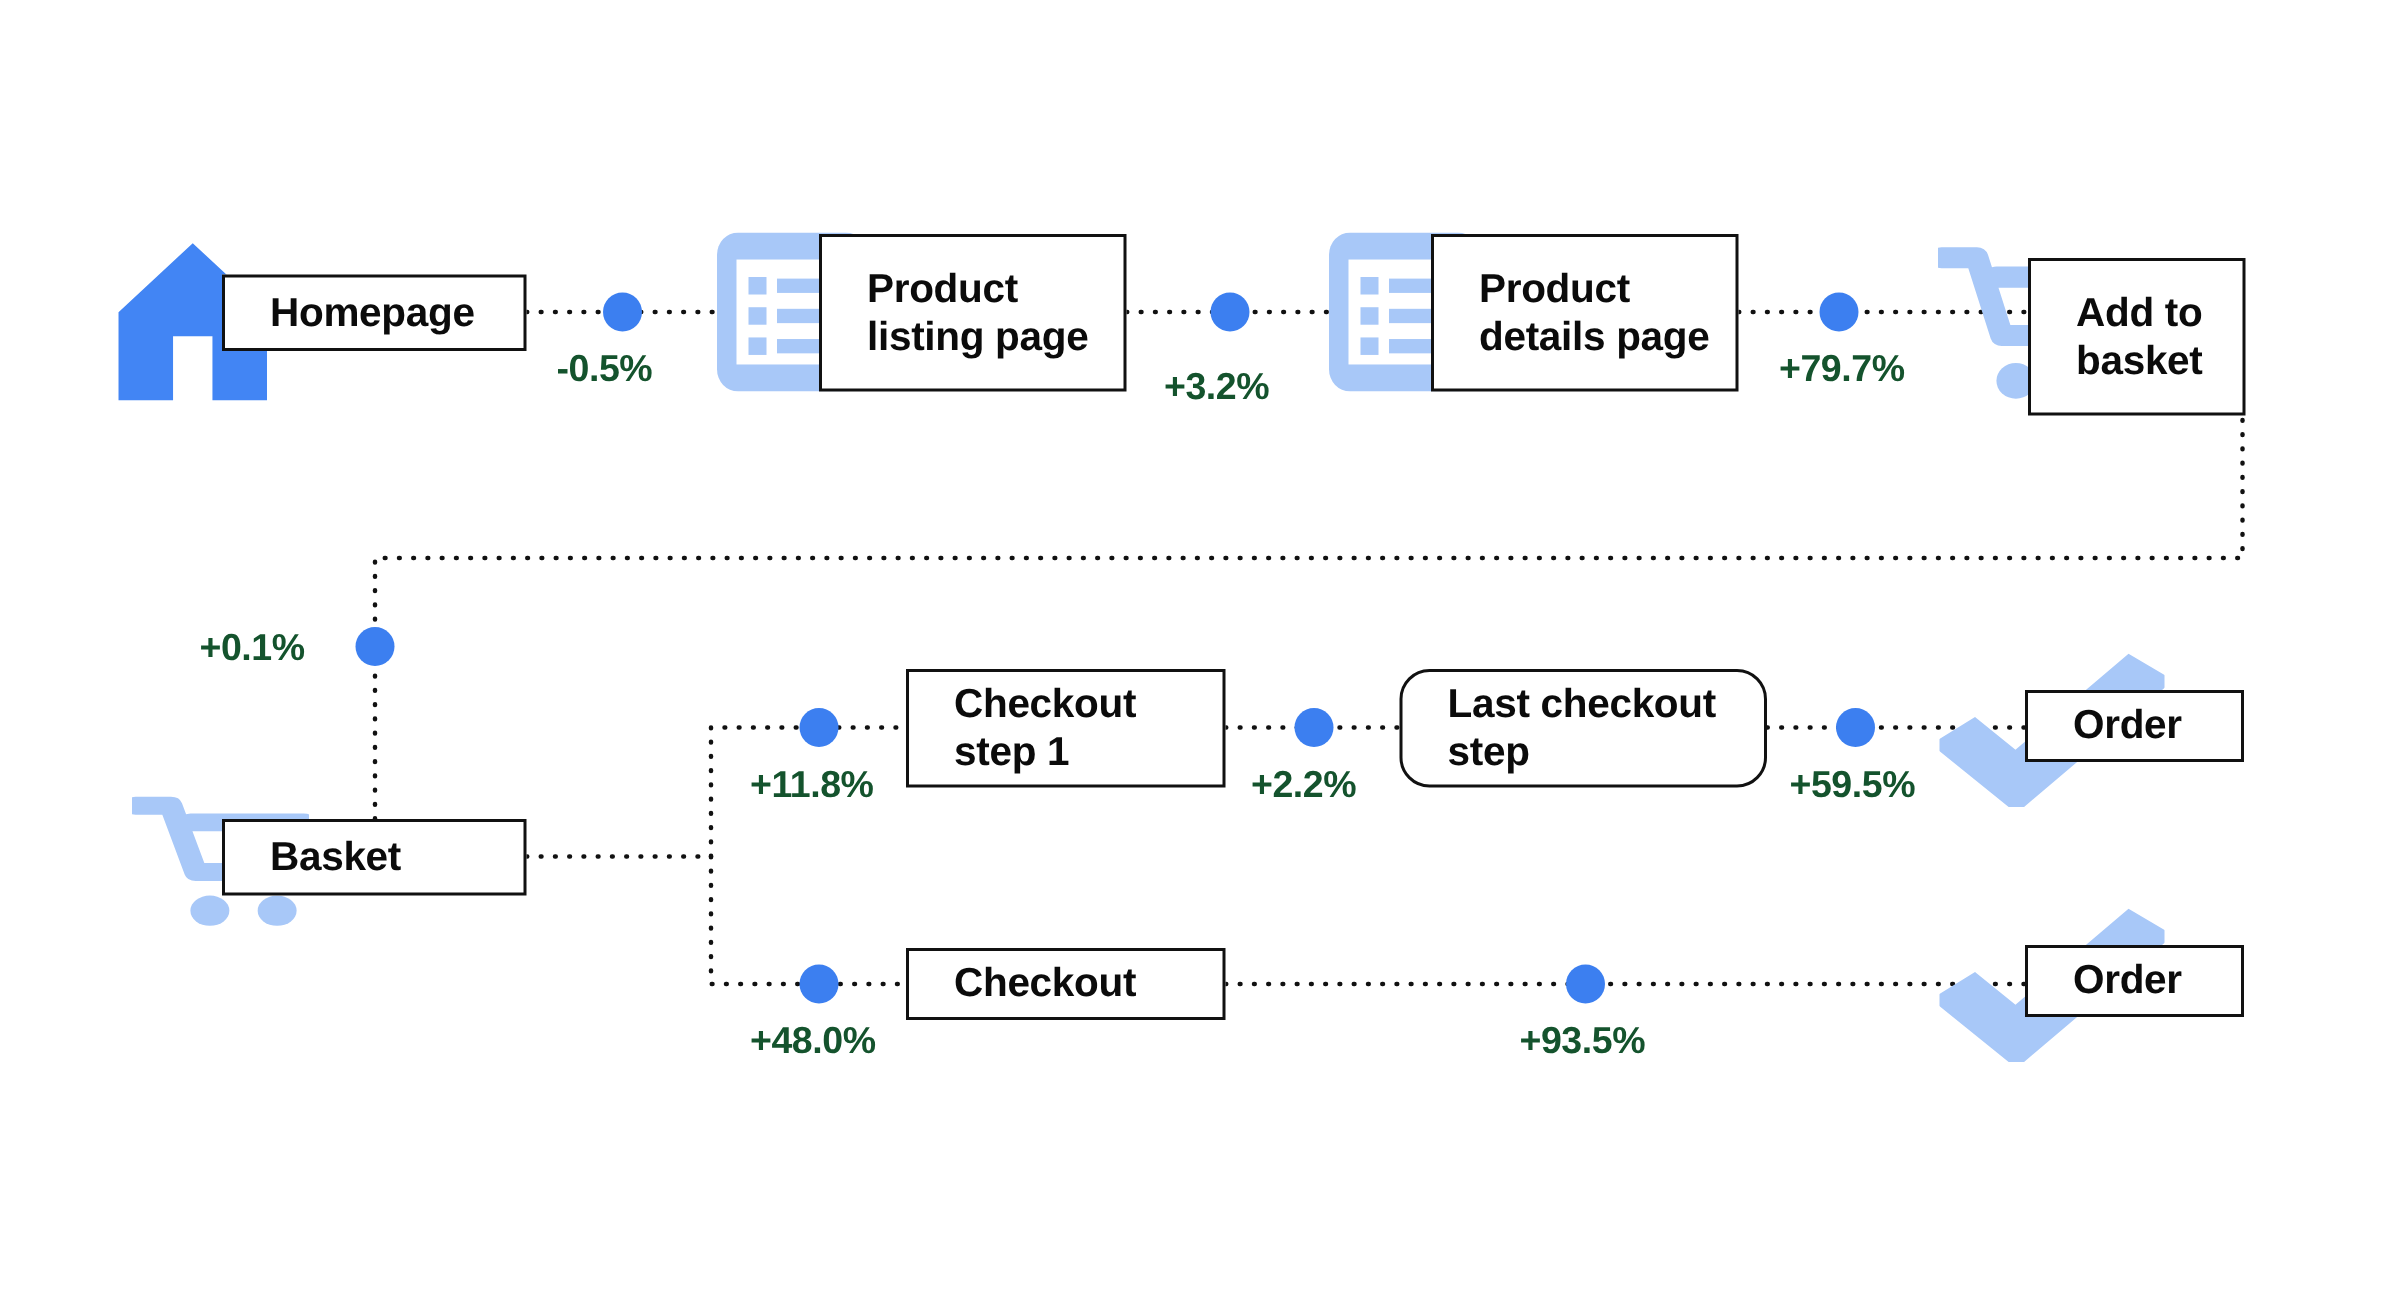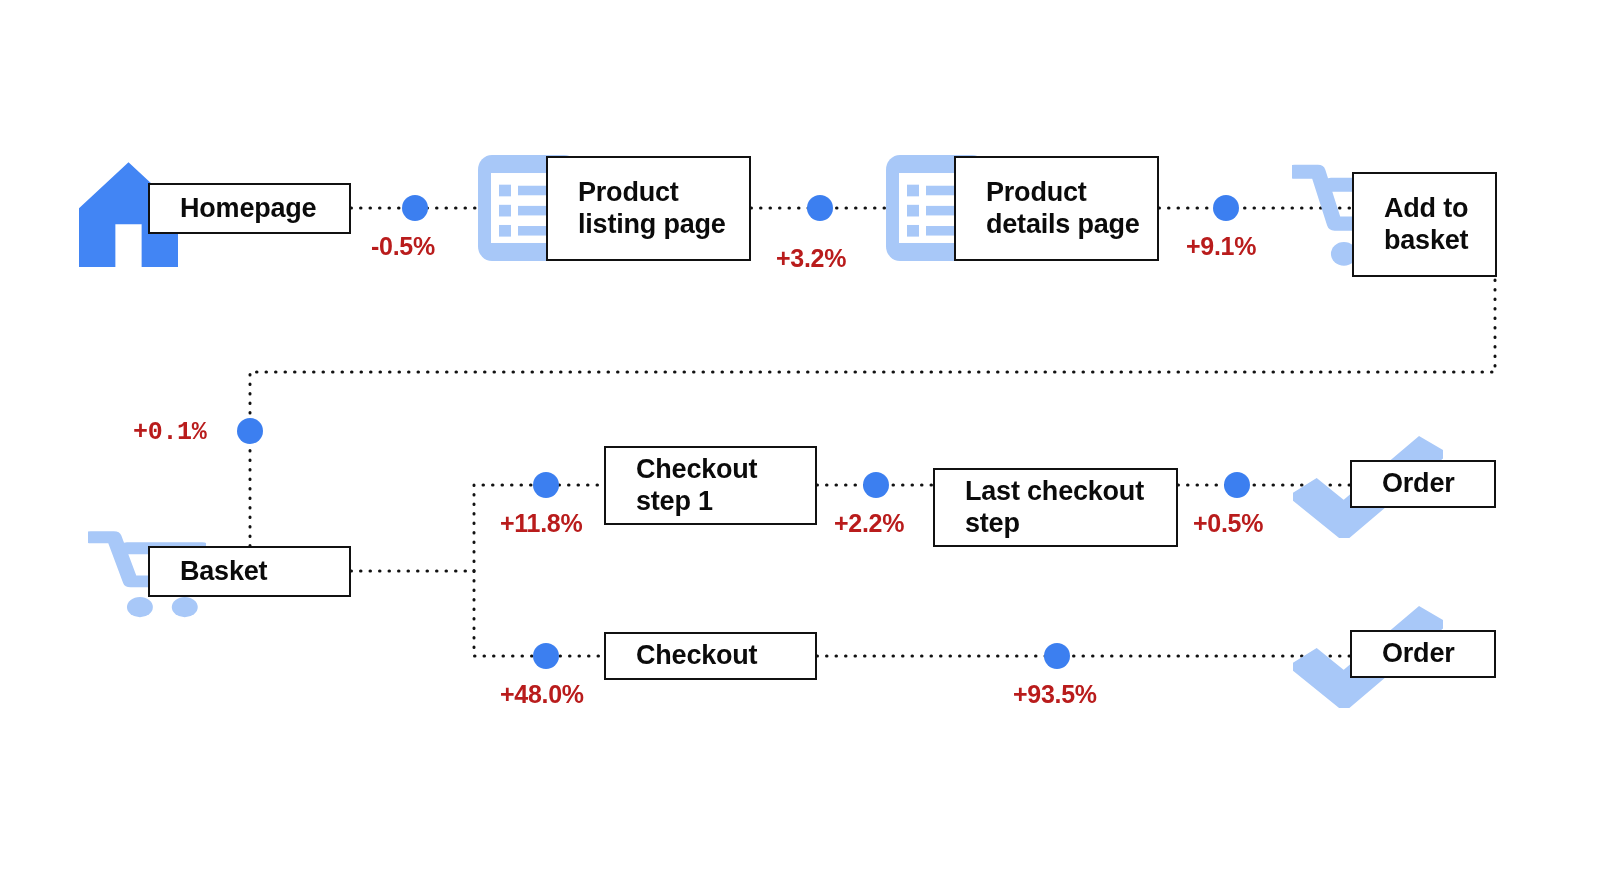--- a/index.html
+++ b/index.html
@@ -60,21 +60,21 @@
     border-radius: 50%;
     background: #3c7ff0;
     z-index: 6;
   }
   
   .pct {
     position: absolute;
     font-family: "Liberation Sans", sans-serif;
     font-weight: bold;
     font-size: 25px;
-    color: #b91c1c;
+    color: #14532d;
     letter-spacing: -0.3px;
     white-space: nowrap;
     z-index: 7;
   }
 </style>
 </head>
 <body>
 
 <div id="canvas">
 
@@ -149,21 +149,21 @@
         <span class="node-label">Add to
 basket</span>
       </div>
       <div class="node" style="left: 148px; top: 546px; width: 203px; height: 51px;">
         <span class="node-label">Basket</span>
       </div>
       <div class="node" style="left: 604px; top: 446px; width: 213px; height: 79px;">
         <span class="node-label">Checkout
 step 1</span>
       </div>
-      <div class="node" style="left: 933px; top: 468px; width: 245px; height: 79px;">
+      <div class="node" style="left: 933px; top: 446px; width: 245px; height: 79px; border-radius: 20px;">
         <span class="node-label">Last checkout
 step</span>
       </div>
       <div class="node" style="left: 1350px; top: 460px; width: 146px; height: 48px;">
         <span class="node-label">Order</span>
       </div>
       <div class="node" style="left: 604px; top: 632px; width: 213px; height: 48px;">
         <span class="node-label">Checkout</span>
       </div>
       <div class="node" style="left: 1350px; top: 630px; width: 146px; height: 48px;">
@@ -179,22 +179,22 @@
       <div class="dot" style="left: 533px; top: 472px; background: rgb(60, 127, 240);"></div>
       <div class="dot" style="left: 863px; top: 472px; background: rgb(60, 127, 240);"></div>
       <div class="dot" style="left: 1224px; top: 472px; background: rgb(60, 127, 240);"></div>
       <div class="dot" style="left: 533px; top: 643px; background: rgb(60, 127, 240);"></div>
       <div class="dot" style="left: 1044px; top: 643px; background: rgb(60, 127, 240);"></div>
     </div>
 
   <div id="metric-layer">
       <div class="pct" style="left: 371px; top: 232px;">-0.5%</div>
       <div class="pct" style="left: 776px; top: 244px;">+3.2%</div>
-      <div class="pct" style="left: 1186px; top: 232px;">+9.1%</div>
-      <div class="pct" style="left: 133px; top: 418px; font-family: Liberation Mono, monospace;">+0.1%</div>
+      <div class="pct" style="left: 1186px; top: 232px;">+79.7%</div>
+      <div class="pct" style="left: 133px; top: 418px;">+0.1%</div>
       <div class="pct" style="left: 500px; top: 509px;">+11.8%</div>
       <div class="pct" style="left: 834px; top: 509px; text-align: right;">+2.2%</div>
-      <div class="pct" style="left: 1193px; top: 509px;">+0.5%</div>
+      <div class="pct" style="left: 1193px; top: 509px;">+59.5%</div>
       <div class="pct" style="left: 500px; top: 680px;">+48.0%</div>
       <div class="pct" style="left: 1013px; top: 680px;">+93.5%</div>
     </div>
 
 </div>
 
 </body></html>

